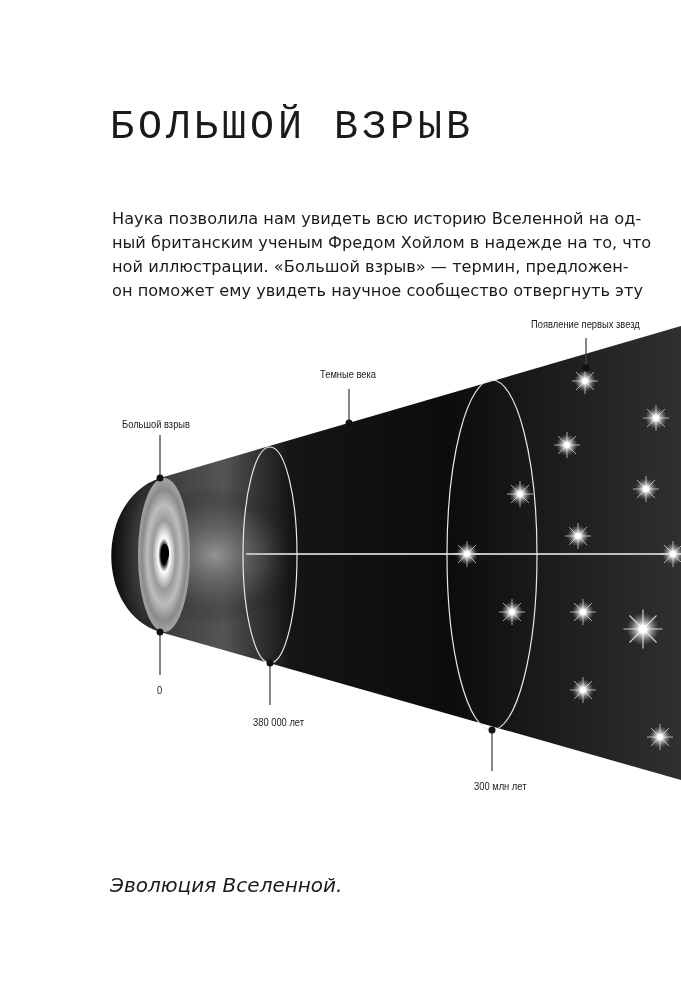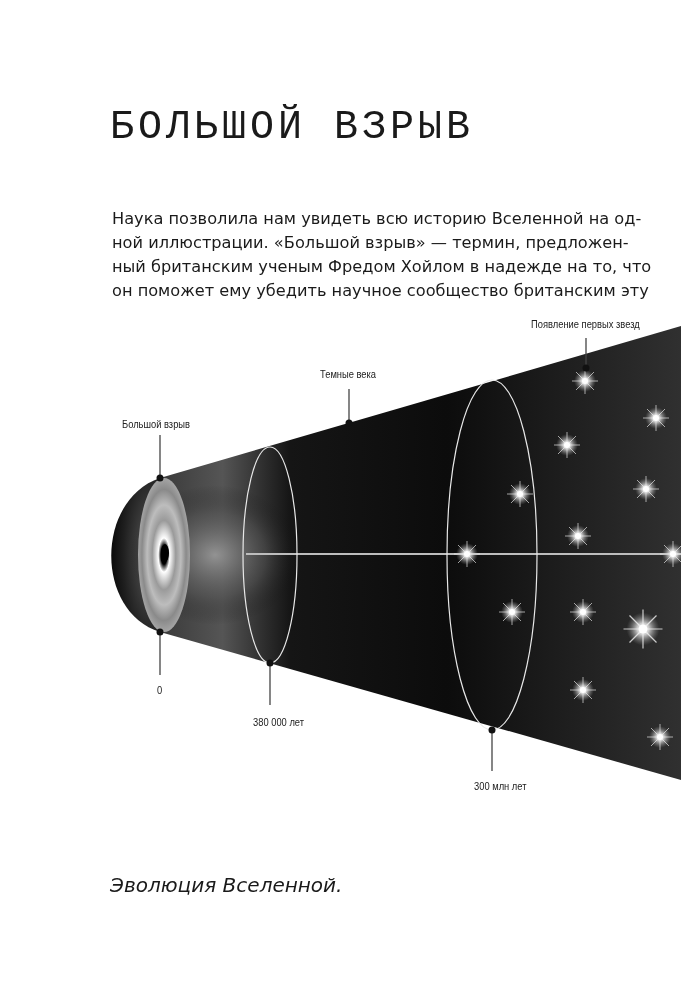--- a/index.html
+++ b/index.html
@@ -27,23 +27,23 @@
     font-family: "DejaVu Sans", sans-serif; font-style: italic; font-size: 20px; color: #1a1a1a;
   }
 </style>
 </head>
 <body>
 
 <h1 class="page-title">БОЛЬШОЙ ВЗРЫВ</h1>
 
 <p class="body-text">
   <span class="line">Наука позволила нам увидеть всю историю Вселенной на од-</span>
+  <span class="line">ный британским ученым Фредом Хойлом в надежде на то, что</span>
   <span class="line">ной иллюстрации. «Большой взрыв» — термин, предложен-</span>
-  <span class="line">ный британским ученым Фредом Хойлом в надежде на то, что</span>
-  <span class="line">он поможет ему убедить научное сообщество британским эту</span>
+  <span class="line">он поможет ему увидеть научное сообщество отвергнуть эту</span>
 </p>
 
 <div class="figure">
   <svg width="681" height="520" viewBox="0 300 681 520" xmlns="http://www.w3.org/2000/svg">
     <defs>
       <linearGradient id="coneGrad" x1="0" y1="0" x2="1" y2="0" gradientUnits="objectBoundingBox">
         <stop offset="0" stop-color="#3a3a3a"></stop>
         <stop offset="0.12" stop-color="#555"></stop>
         <stop offset="0.25" stop-color="#151515"></stop>
         <stop offset="0.55" stop-color="#0c0c0c"></stop>

